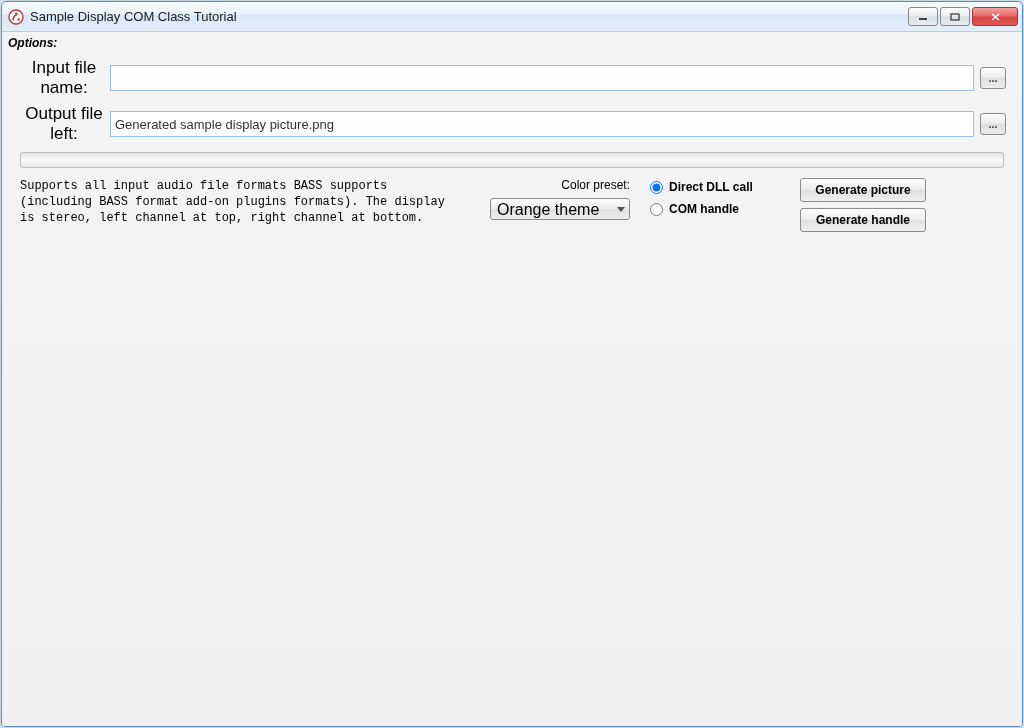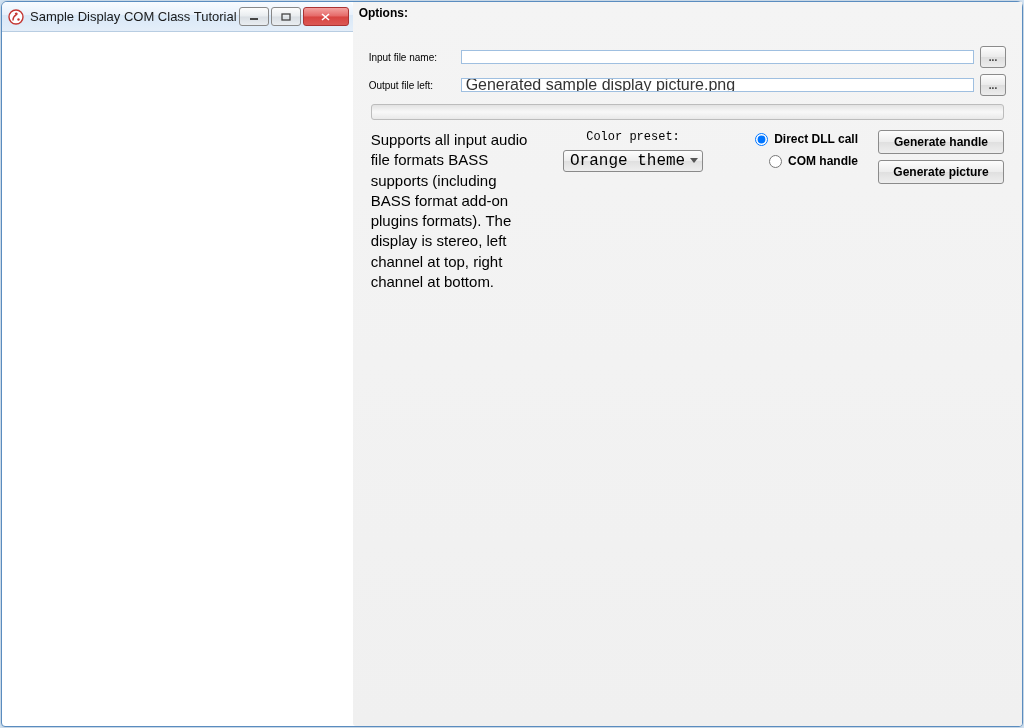--- a/index.html
+++ b/index.html
@@ -12,20 +12,21 @@
     overflow: hidden;
   }
   .window {
     position: absolute;
     left: 1px; top: 1px;
     width: 1022px; height: 726px;
     background: #fff;
     border: 1px solid #5a8cbf;
     border-radius: 6px 6px 4px 4px;
     display: flex;
+    flex-direction: column;
     box-shadow: 0 0 4px rgba(0,0,0,0.15);
   }
   .titlebar {
     height: 30px;
     background: linear-gradient(to bottom, #f8fbff 0%, #e8f1fb 45%, #d9e8f7 46%, #e4eef9 100%);
     border-bottom: 1px solid #b8cde2;
     border-radius: 5px 5px 0 0;
     display: flex;
     align-items: center;
     padding: 0 4px 0 6px;
@@ -64,43 +65,44 @@
     background: linear-gradient(to bottom, #f4f4f4 0%, #f0f0f0 100%);
     border-radius: 0 0 3px 3px;
     padding: 4px 6px 6px 6px;
     display: flex;
     flex-direction: column;
   }
   .group-title {
     font-weight: bold;
     font-size: 12px;
     color: #000;
-    margin-bottom: 22px;
+    margin-bottom: 4px;
+    font-style: italic;
   }
   .panel-inner {
     padding: 4px 10px 8px 10px;
   }
   .form-row {
     display: flex;
     align-items: center;
     margin-bottom: 6px;
   }
   .form-label {
     width: 92px;
-    text-align: left;
-    font-size: 10px;
+    text-align: center;
+    font-size: 17px;
     color: #000;
   }
   .text-input {
     flex: 1;
-    height: 14px;
+    height: 26px;
     border: 1px solid #9fbfe0;
     background: #fff;
     padding: 0 4px;
-    font-size: 16px;
+    font-size: 13px;
     font-family: inherit;
     color: #333;
   }
   .browse-btn {
     width: 26px; height: 22px;
     margin-left: 6px;
     border: 1px solid #8b8b8b;
     background: linear-gradient(to bottom, #fdfdfd 0%, #ebebeb 48%, #dedede 52%, #ececec 100%);
     border-radius: 3px;
     font-weight: bold;
@@ -116,30 +118,30 @@
     background: linear-gradient(to bottom, #e2e2e2 0%, #f4f4f4 40%, #f8f8f8 50%, #e9e9e9 100%);
     margin: 8px 2px 10px 2px;
   }
   .lower {
     display: flex;
     gap: 20px;
     padding: 0 2px;
   }
   .desc {
     flex: 1;
-    font-size: 15px;
+    font-size: 12px;
     color: #000;
     line-height: 1.35;
     max-width: 440px;
+    font-family: Liberation Mono, monospace;
   }
   .mid-col {
     width: 150px;
-    display: flex; flex-direction: column; align-items: center;
+    display: flex; flex-direction: column; align-items: flex-end;
     gap: 6px;
-    font-family: Liberation Mono, monospace;
   }
   .label-center { font-size: 12px; color: #000; }
   .select-wrap {
     position: relative;
     width: 140px;
     height: 22px;
   }
   .select {
     width: 100%; height: 100%;
     border: 1px solid #8a8a8a;
@@ -161,21 +163,20 @@
     width: 130px;
     display: flex; flex-direction: column;
     gap: 8px;
     padding-top: 2px;
   }
   .radio-row {
     display: flex; align-items: center;
     gap: 6px;
     font-size: 12px;
     font-weight: bold;
-    justify-content: flex-end;
   }
   .radio-row input { margin: 0; }
   .btn-col {
     width: 126px;
     display: flex; flex-direction: column;
     gap: 6px;
   }
   .action-btn {
     height: 24px;
     border: 1px solid #8b8b8b;
@@ -278,21 +279,21 @@
             <input type="radio" name="mode" checked="" style="">
             <span>Direct DLL call</span>
           </label>
           <label class="radio-row">
             <input type="radio" name="mode" style="">
             <span>COM handle</span>
           </label>
         </div>
 
         <div class="btn-col">
+          <button class="action-btn">Generate picture</button>
           <button class="action-btn">Generate handle</button>
-          <button class="action-btn">Generate picture</button>
         </div>
       </div>
 
     </div>
 
   </div>
 </div>
 
 </body></html>

